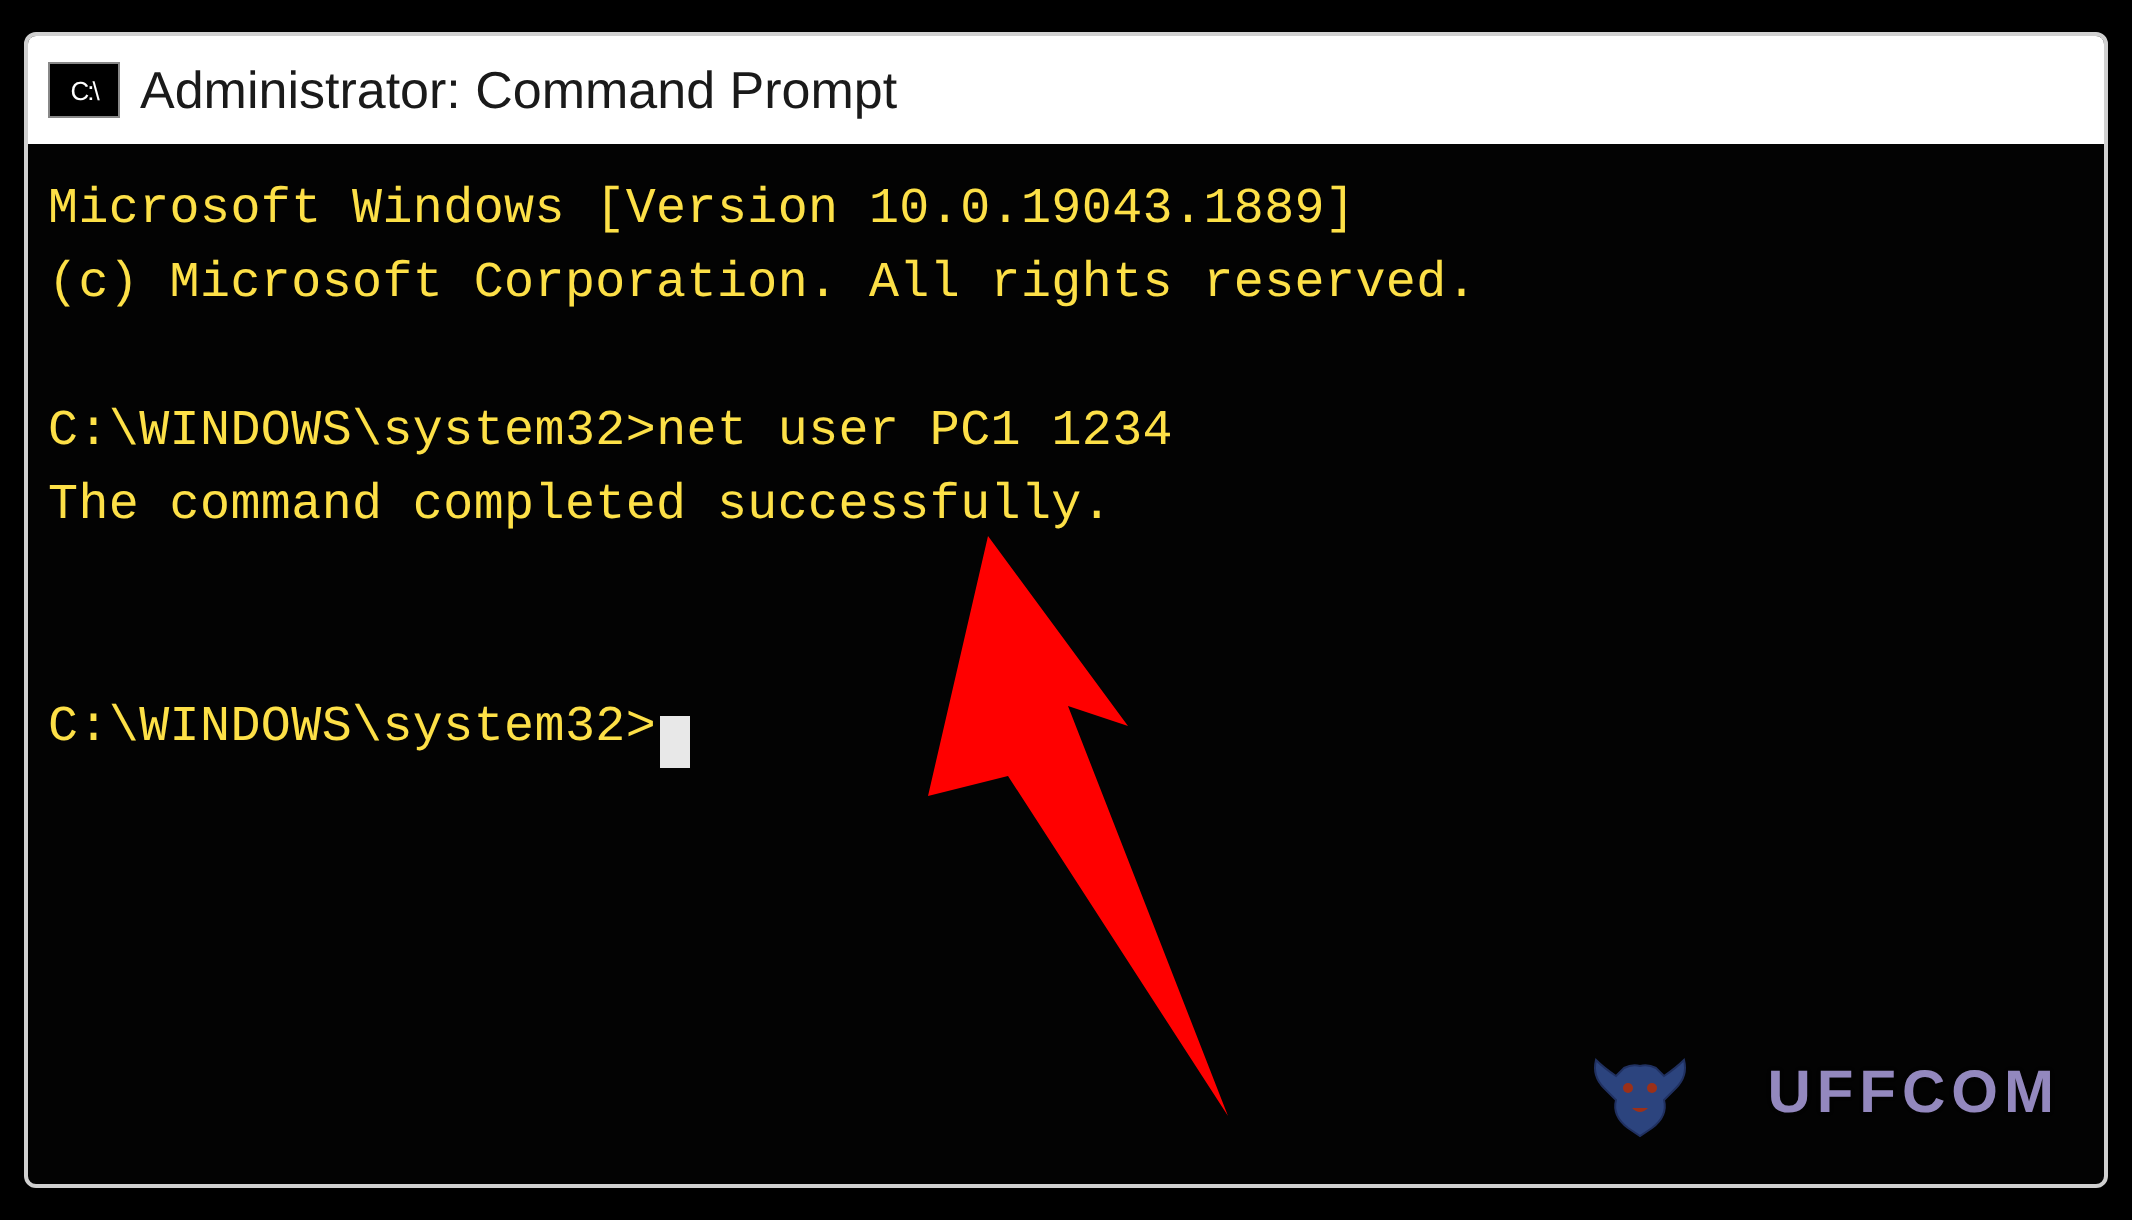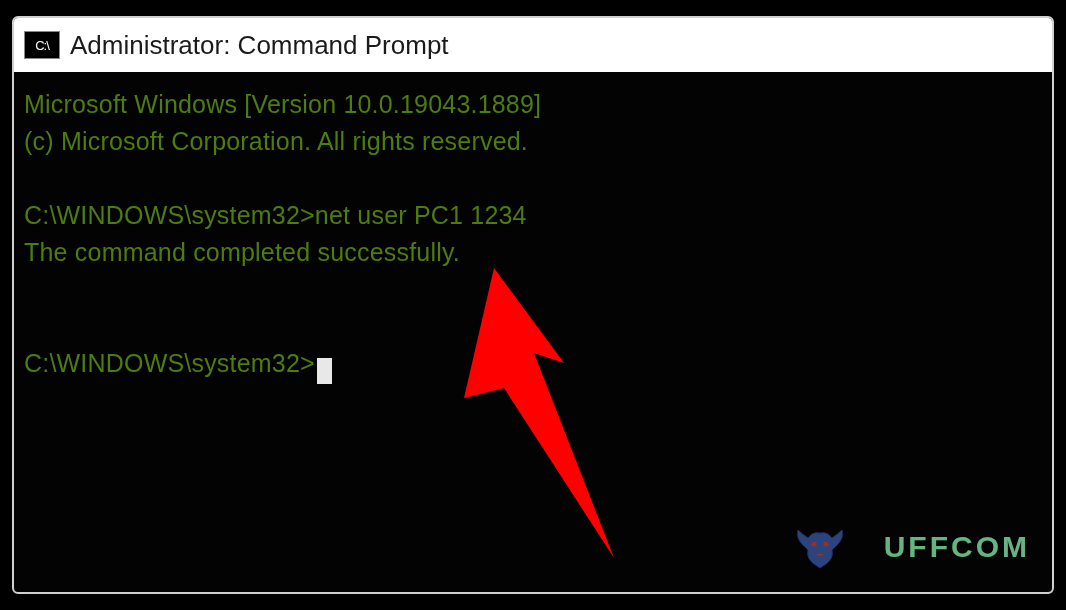--- a/index.html
+++ b/index.html
@@ -45,25 +45,25 @@
     }
     .title-text {
       font-family: "Segoe UI", Arial, sans-serif;
       font-size: 26px;
       color: #1a1a1a;
       font-weight: 400;
       text-align: right;
     }
     .terminal {
       background: #030303;
-      color: #4d7c0f;
+      color: #fde047;
       padding: 14px 10px;
       font-size: 25px;
       line-height: 1.48;
-      font-family: Liberation Sans, sans-serif;
+      font-family: Liberation Mono, monospace;
       letter-spacing: 0.2px;
       white-space: pre-wrap;
     }
     .cursor-area {
       display: inline-flex;
       align-items: flex-end;
     }
     .cursor-block {
       display: inline-block;
       width: 15px;
@@ -87,21 +87,21 @@
       display: flex;
       align-items: center;
       gap: 6px;
       opacity: 0.75;
     }
     .watermark-text {
       font-family: Arial, sans-serif;
       font-size: 30px;
       font-weight: 700;
       letter-spacing: 3px;
-      color: #86efac;
+      color: #c4b5fd;
       text-shadow: 0 0 2px rgba(0,0,0,0.6);
       margin-left: 32px;
     }
     .watermark-icon svg { display: block; }
   </style>
 </head>
 <body>
 
 <div class="window">
 

